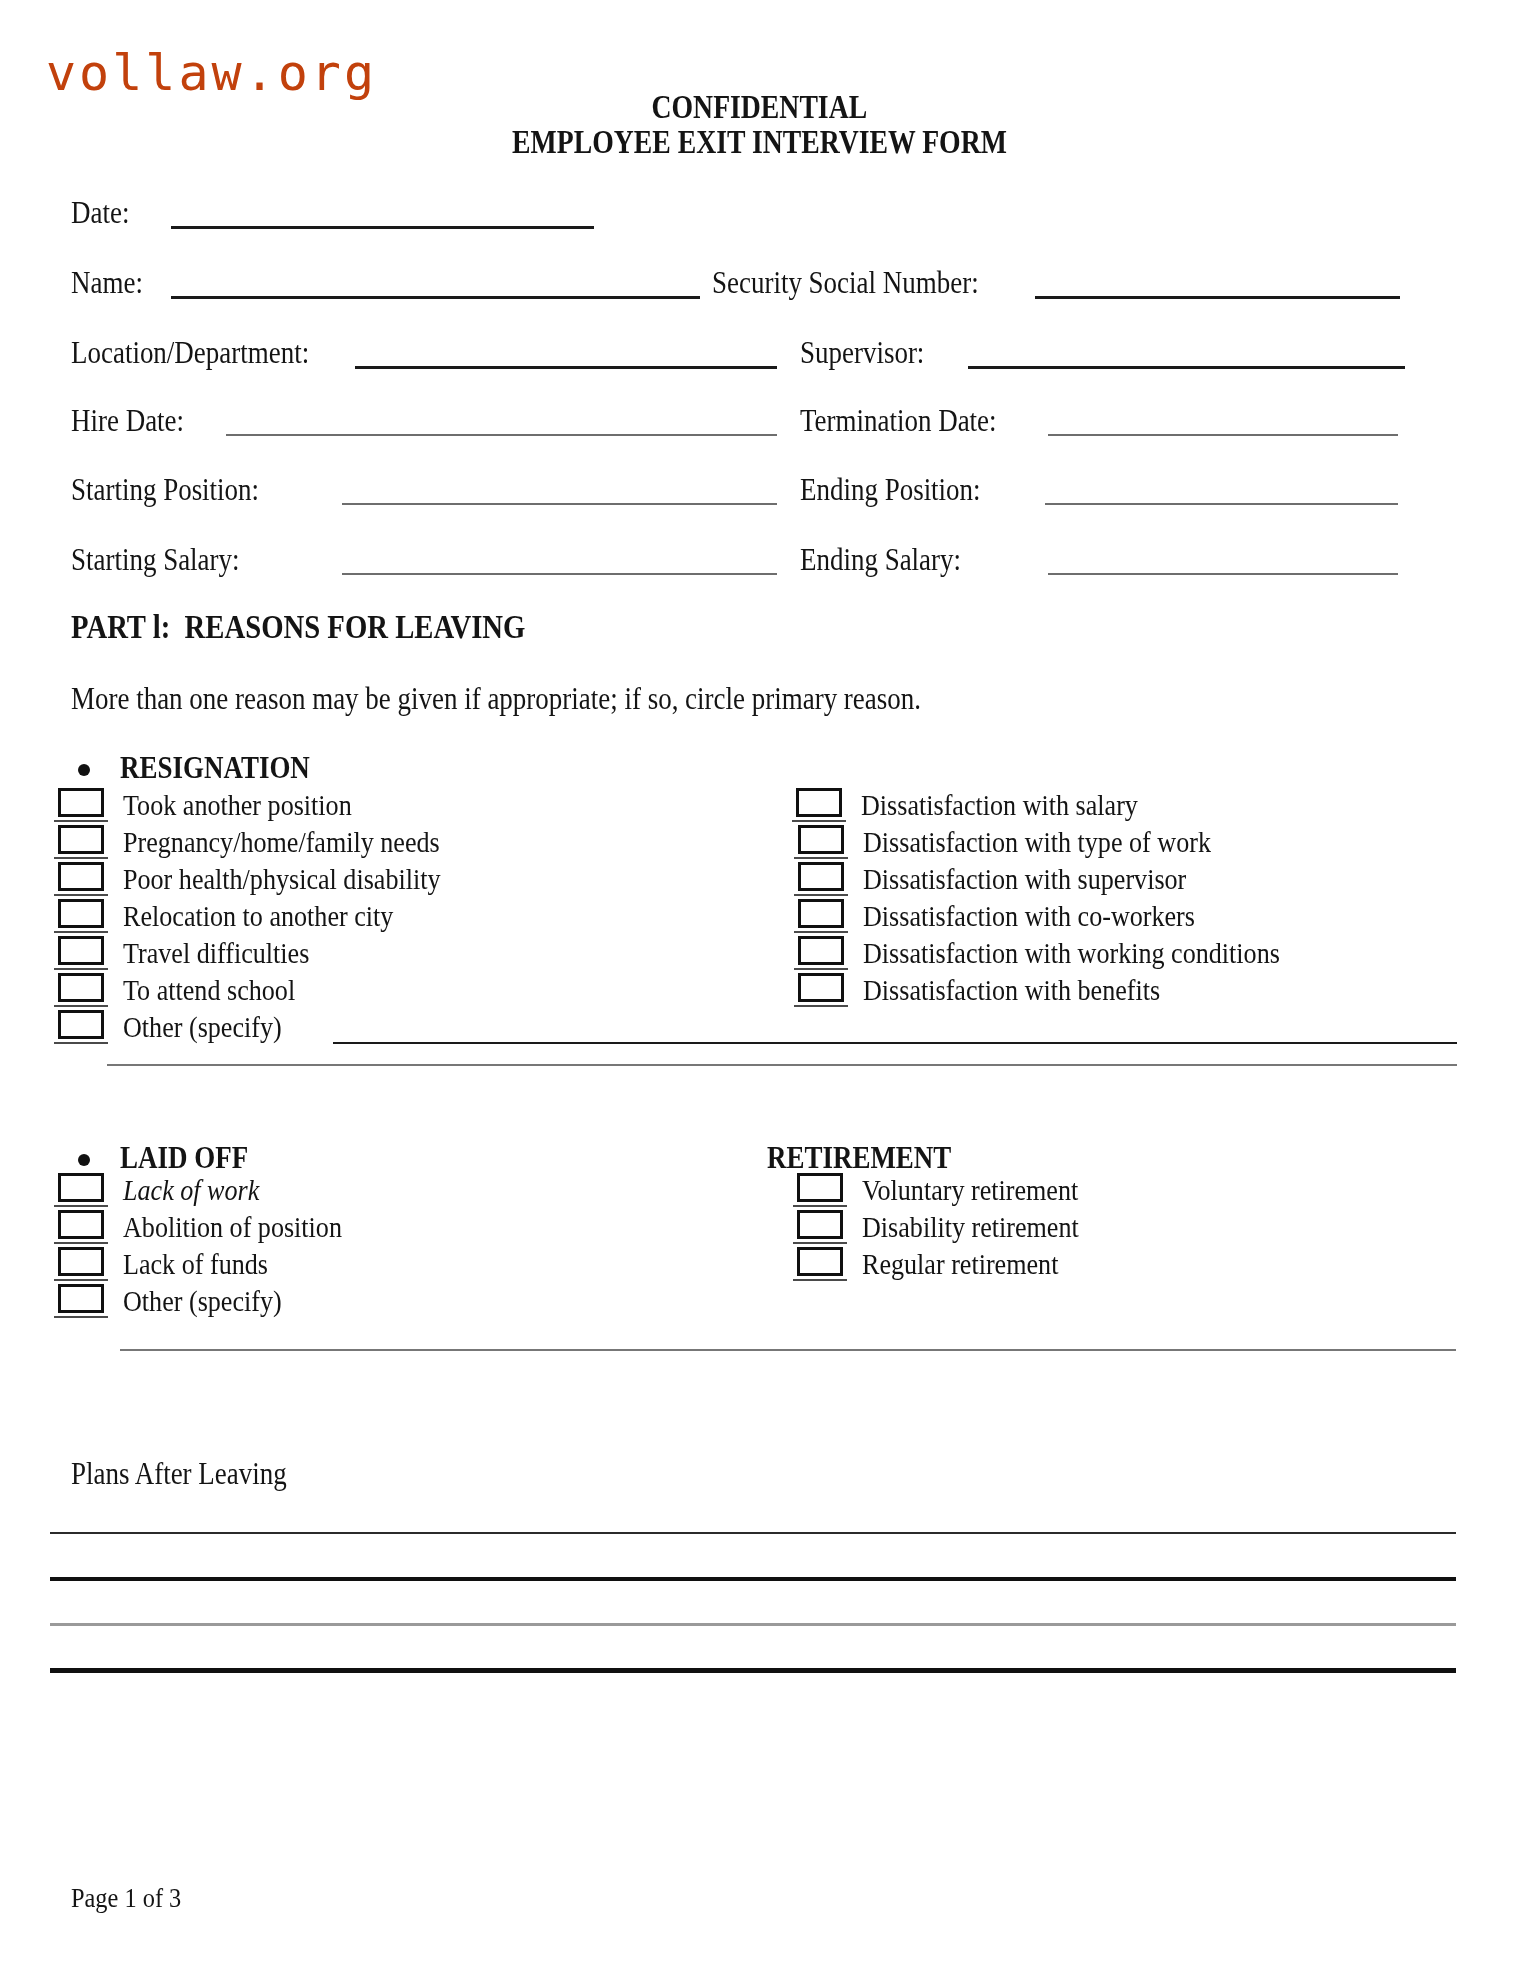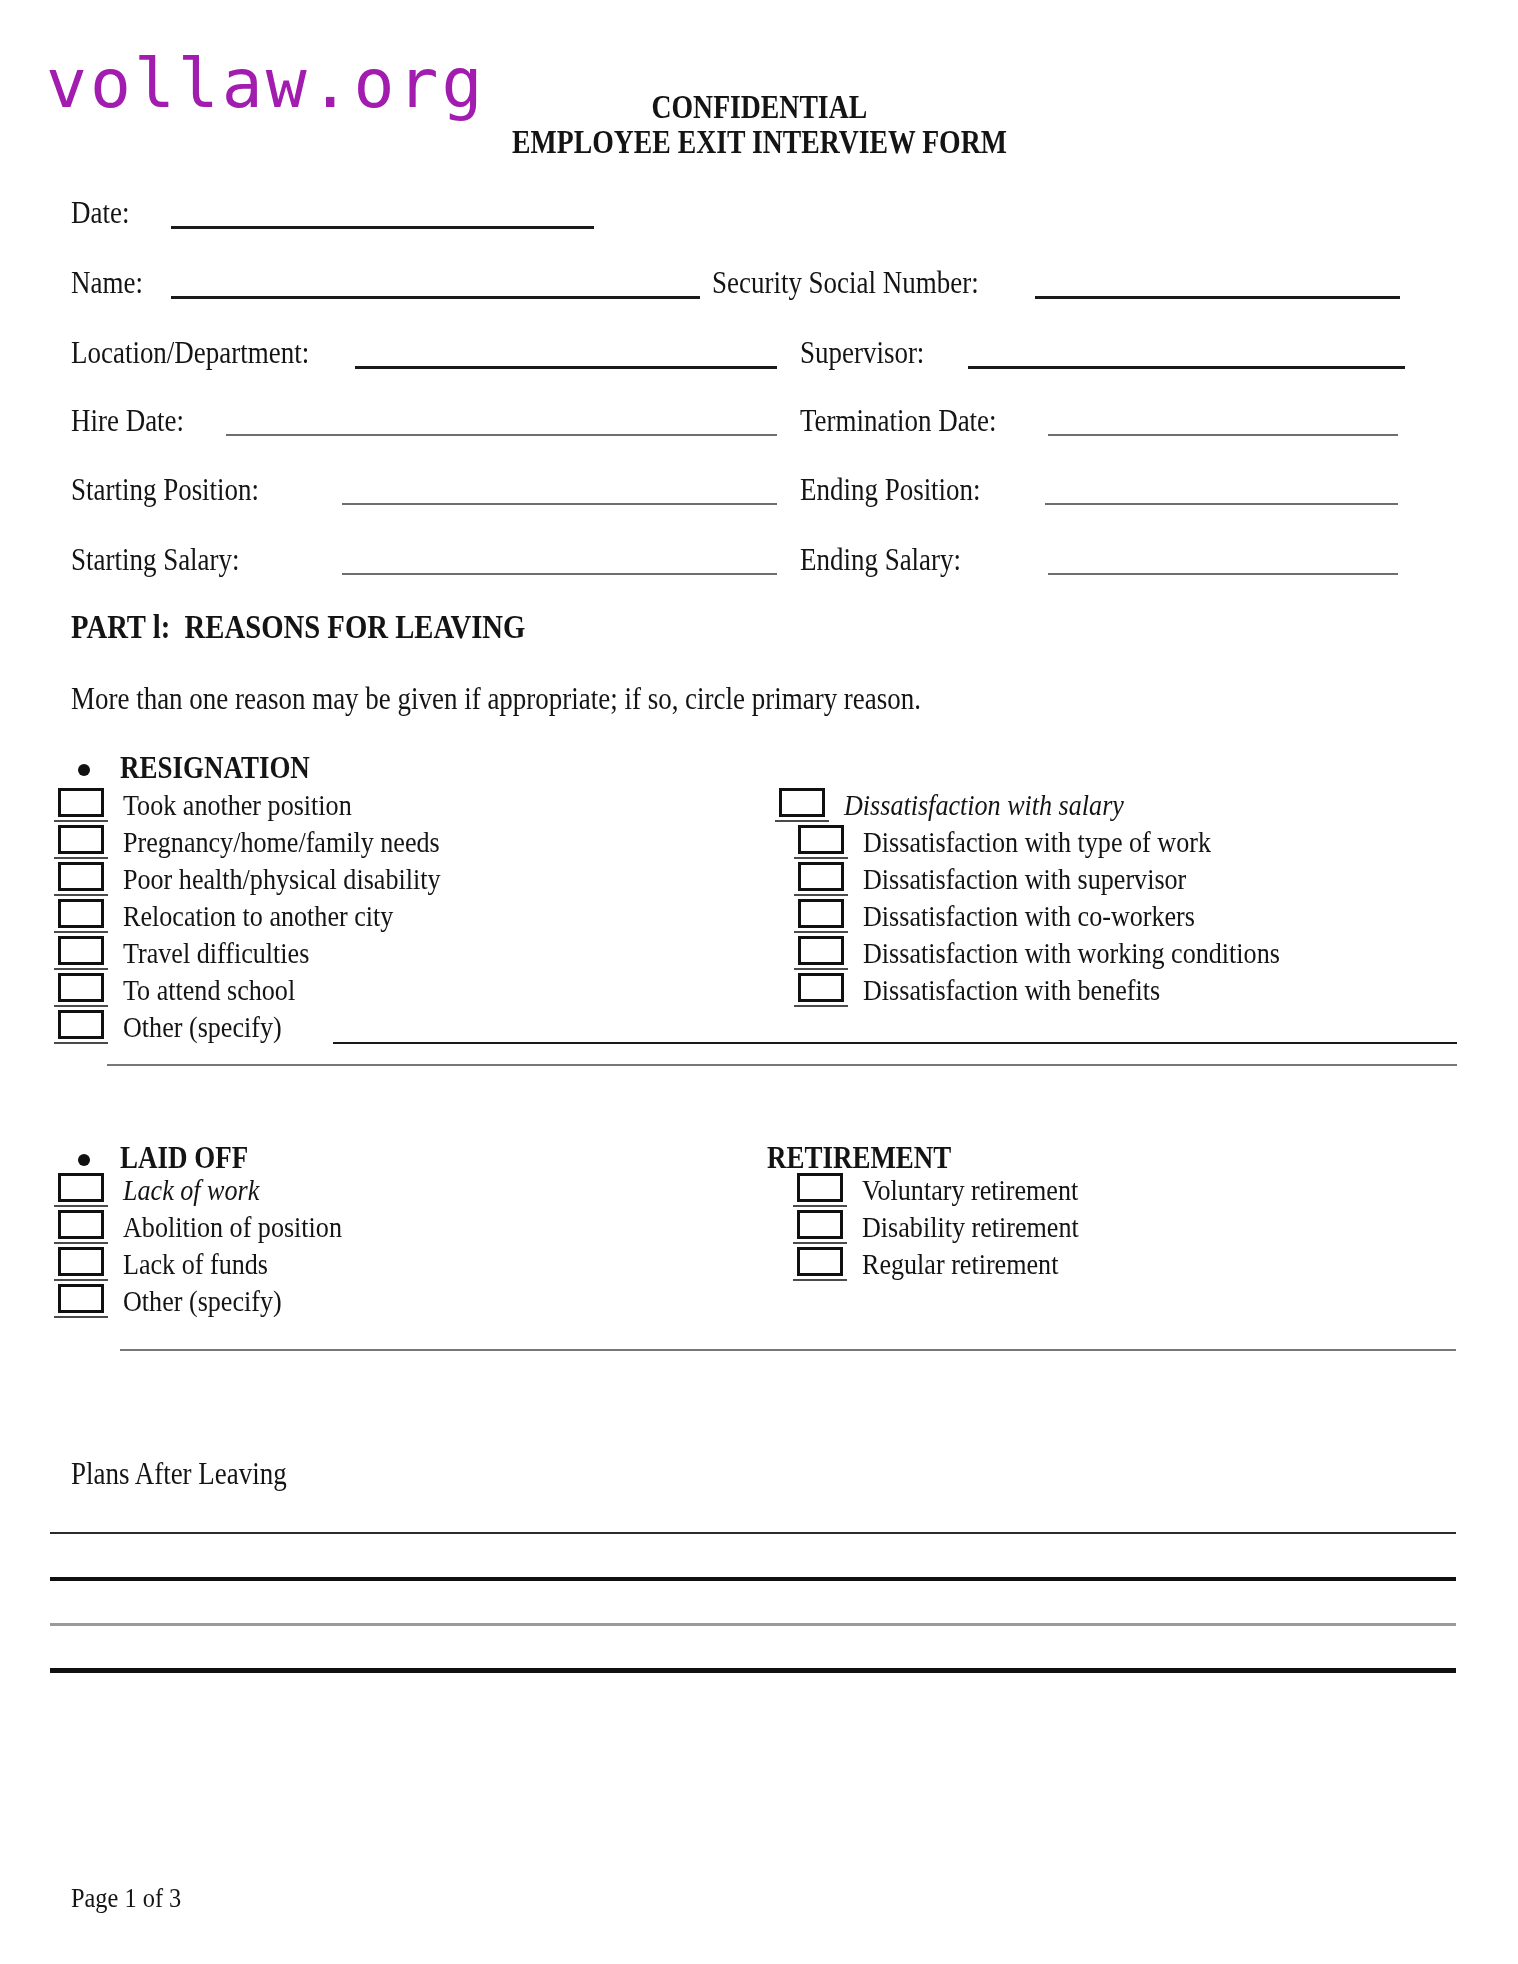--- a/index.html
+++ b/index.html
@@ -9,21 +9,21 @@
     background:#ffffff;
     font-family:"Liberation Serif", serif;
     color:#141414;
     overflow:hidden;
   }
   .abs{position:absolute;}
   .cond{display:inline-block;transform:scaleX(0.87);transform-origin:0 50%;white-space:pre;}
   .cond-c{display:inline-block;transform:scaleX(0.84);transform-origin:50% 50%;white-space:pre;}
   .logo{
     font-family:"DejaVu Sans Mono", monospace;
-    font-size:68px;letter-spacing:3px;color:#a21caf;white-space:pre;
+    font-size:50px;letter-spacing:3px;color:#c2410c;white-space:pre;
   }
   .title-wrap{left:0;right:0;text-align:center;}
   .title{font-size:33px;font-weight:bold;line-height:1.05;}
   .flabel{font-size:31px;line-height:1;white-space:pre;}
   .fline{position:absolute;height:0;}
   .fline.dark{border-top:3px solid #1a1a1a;}
   .fline.soft{border-top:2px solid #6e6e6e;}
   .heading{font-size:33px;font-weight:bold;line-height:1;white-space:pre;}
   .subheading{font-size:31px;font-weight:bold;line-height:1;white-space:pre;}
   .instruction{font-size:31px;line-height:1.1;white-space:pre;}
@@ -116,21 +116,21 @@
   </div>
   <div class="cbrow" style="left:58px;top:973px;">
     <span class="cb"></span>
     <span class="cblabel cond">To attend school</span>
   </div>
   <div class="cbrow" style="left:58px;top:1010px;">
     <span class="cb"></span>
     <span class="cblabel cond">Other (specify)</span>
   </div>
 
-  <div class="cbrow" style="left:779px;top:788px;font-style:italic;">
+  <div class="cbrow" style="left:796px;top:788px;">
     <span class="cb"></span>
     <span class="cblabel cond">Dissatisfaction with salary</span>
   </div>
   <div class="cbrow" style="left:798px;top:825px;">
     <span class="cb"></span>
     <span class="cblabel cond">Dissatisfaction with type of work</span>
   </div>
   <div class="cbrow" style="left:798px;top:862px;">
     <span class="cb"></span>
     <span class="cblabel cond">Dissatisfaction with supervisor</span>

